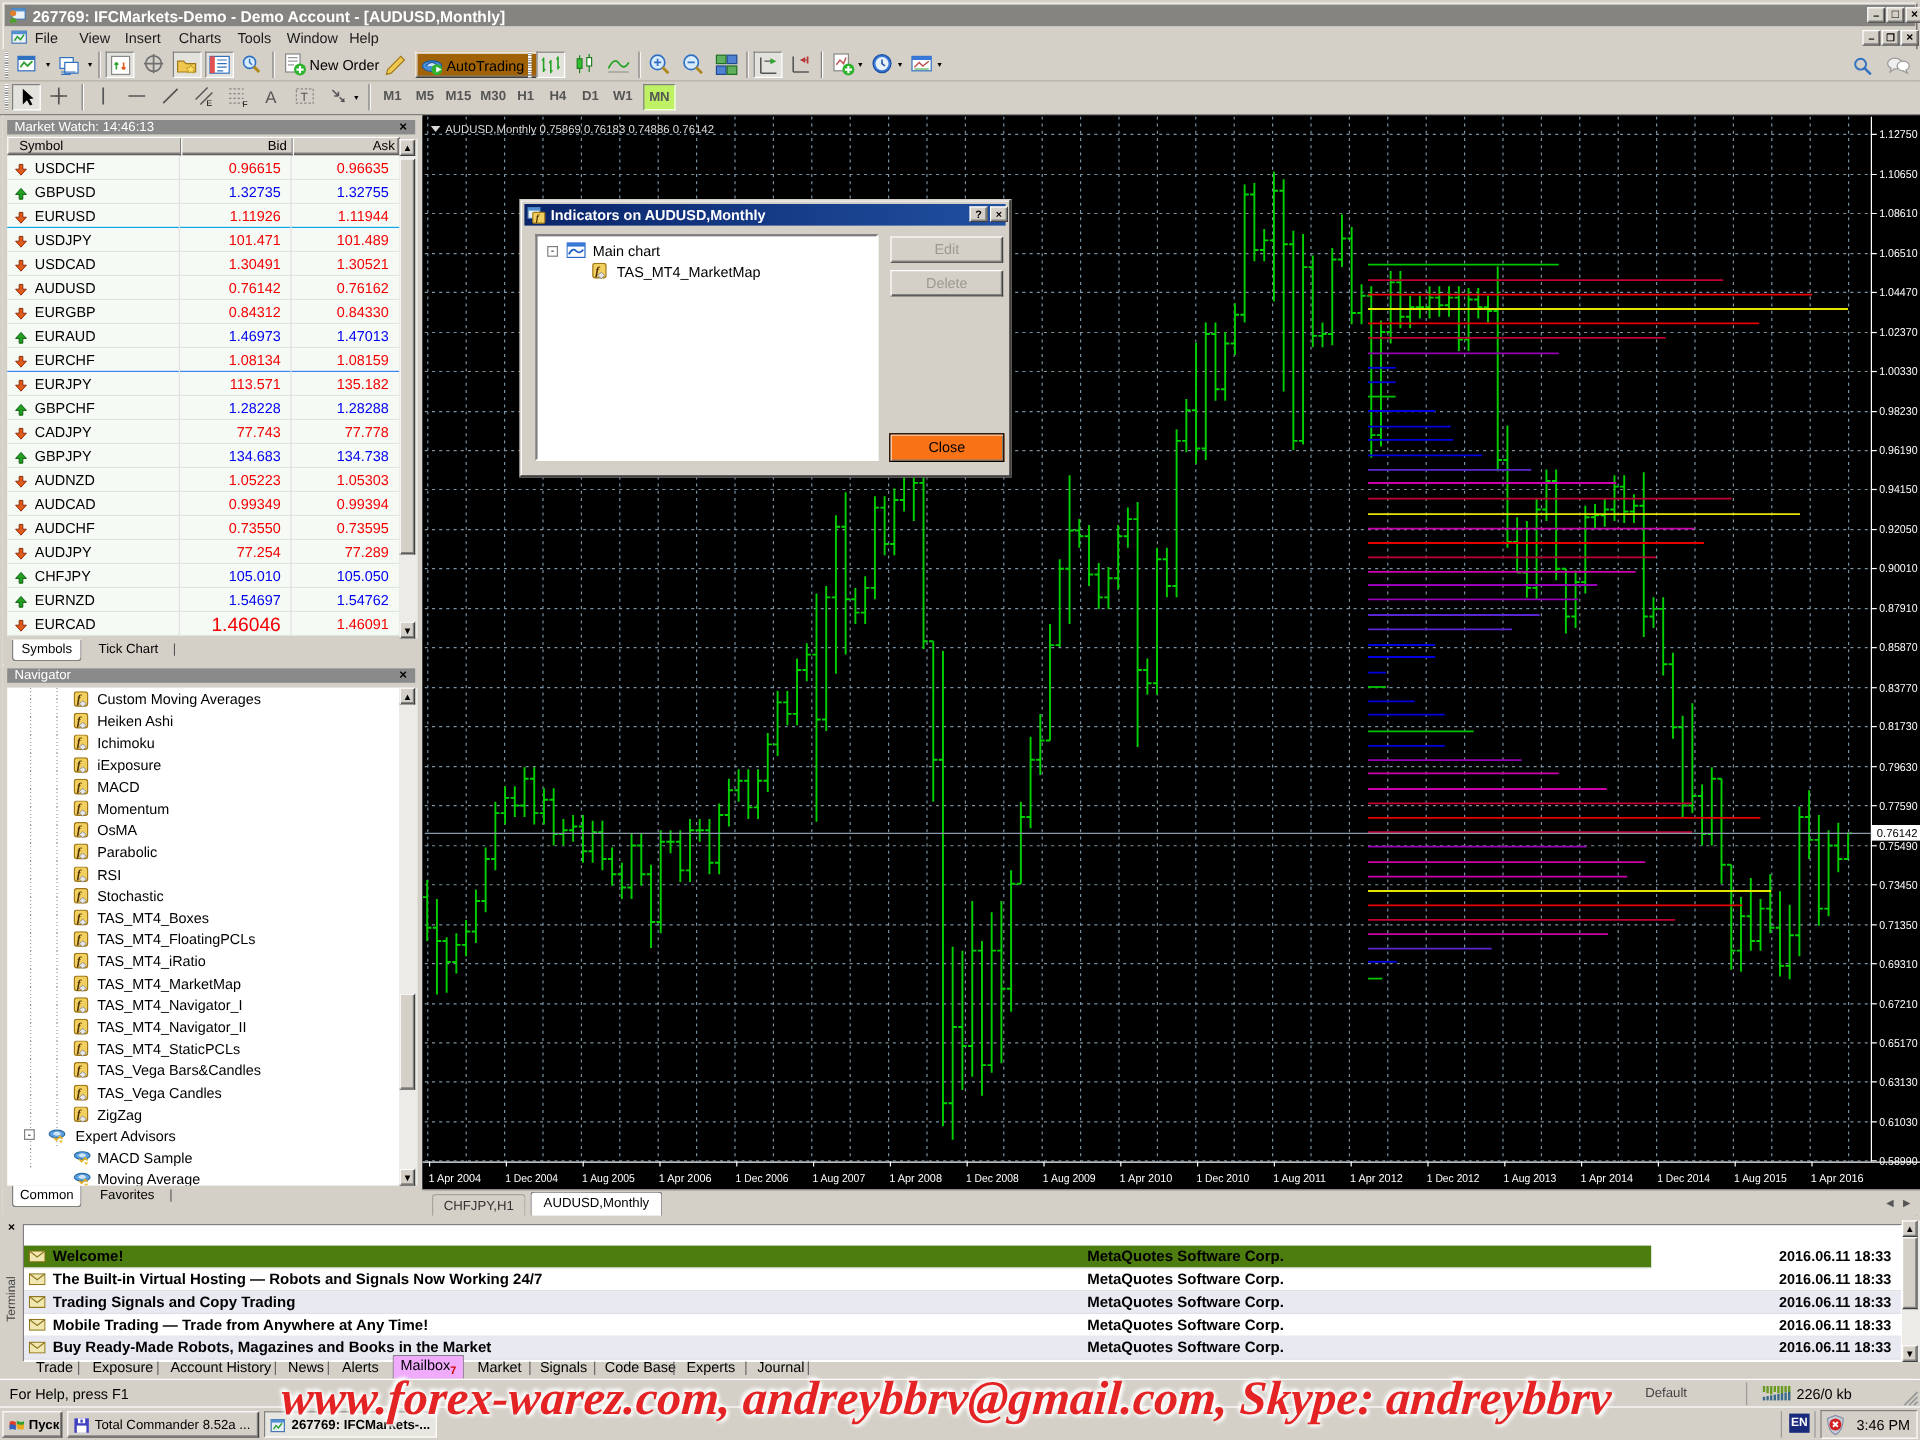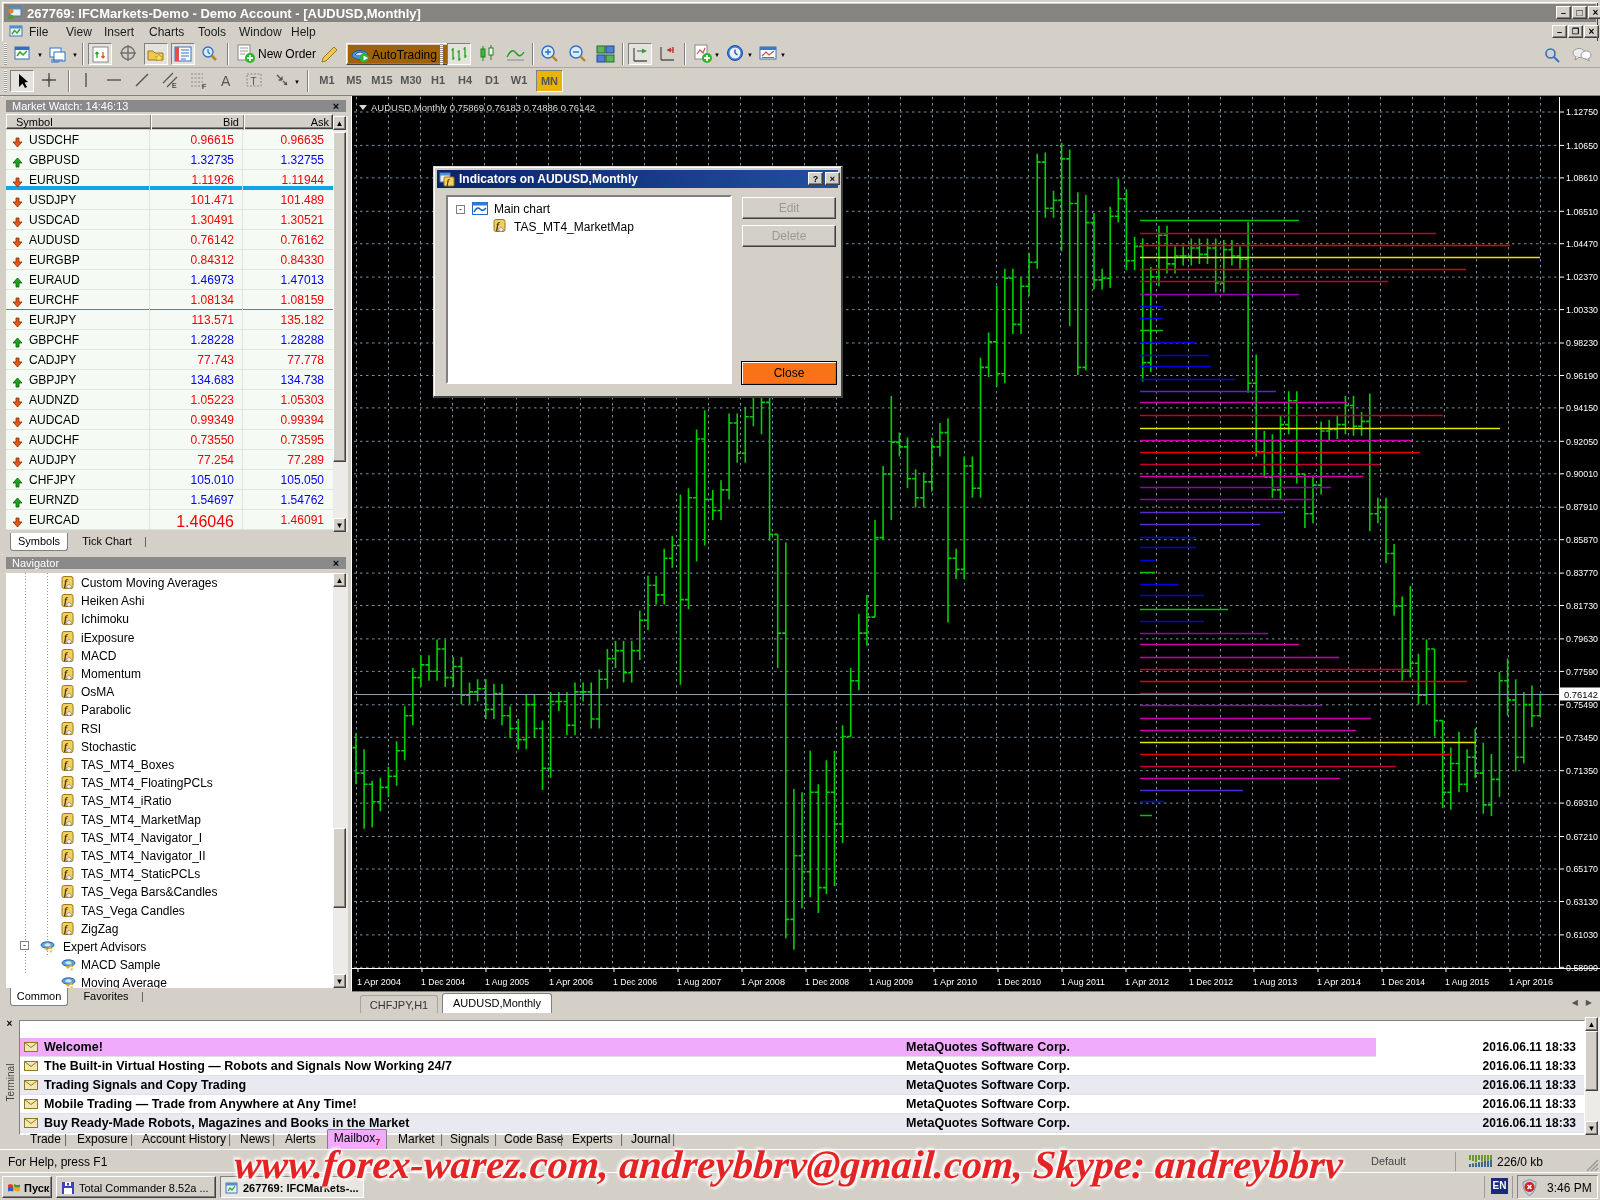--- a/index.html
+++ b/index.html
@@ -254,21 +254,21 @@
   </div>
 <div style="position:absolute;left:307px;top:70px;width:2px;height:22px;border-left:1px solid #808080;border-right:1px solid #fff"></div>
 <div style="position:absolute;left:316px;top:70px;width:22px;height:22px;font-size:11px;font-weight:bold;color:#555;text-align:center;line-height:21px">M1</div>
 <div style="position:absolute;left:343px;top:70px;width:22px;height:22px;font-size:11px;font-weight:bold;color:#555;text-align:center;line-height:21px">M5</div>
 <div style="position:absolute;left:369px;top:70px;width:26px;height:22px;font-size:11px;font-weight:bold;color:#555;text-align:center;line-height:21px">M15</div>
 <div style="position:absolute;left:398px;top:70px;width:26px;height:22px;font-size:11px;font-weight:bold;color:#555;text-align:center;line-height:21px">M30</div>
 <div style="position:absolute;left:427px;top:70px;width:22px;height:22px;font-size:11px;font-weight:bold;color:#555;text-align:center;line-height:21px">H1</div>
 <div style="position:absolute;left:454px;top:70px;width:22px;height:22px;font-size:11px;font-weight:bold;color:#555;text-align:center;line-height:21px">H4</div>
 <div style="position:absolute;left:481px;top:70px;width:22px;height:22px;font-size:11px;font-weight:bold;color:#555;text-align:center;line-height:21px">D1</div>
 <div style="position:absolute;left:508px;top:70px;width:22px;height:22px;font-size:11px;font-weight:bold;color:#555;text-align:center;line-height:21px">W1</div>
-<div style="position:absolute;left:536px;top:70px;width:27px;height:22px;border-top:1px solid #808080;border-left:1px solid #808080;border-right:1px solid #fff;border-bottom:1px solid #fff;background:#eab308;font-size:11px;font-weight:bold;color:#555;text-align:center;line-height:21px">MN</div>
+<div style="position:absolute;left:536px;top:70px;width:27px;height:22px;border-top:1px solid #808080;border-left:1px solid #808080;border-right:1px solid #fff;border-bottom:1px solid #fff;background:#bef264;font-size:11px;font-weight:bold;color:#555;text-align:center;line-height:21px">MN</div>
 <svg style="position:absolute;left:1544px;top:47px" width="16" height="16" viewBox="0 0 16 16">
     <circle cx="6.5" cy="6.5" r="4.5" fill="none" stroke="#3070c0" stroke-width="1.6"></circle>
     <path d="M10 10 L15 15" stroke="#3070c0" stroke-width="2"></path>
   </svg>
 <svg style="position:absolute;left:1572px;top:47px" width="20" height="16" viewBox="0 0 20 16">
     <ellipse cx="7" cy="6" rx="6" ry="4.5" fill="#eee" stroke="#999"></ellipse>
     <path d="M4 9.5 L3 13 L7 10.3" fill="#eee" stroke="#999"></path>
     <ellipse cx="14" cy="8" rx="5" ry="4" fill="#fff" stroke="#999"></ellipse>
     <path d="M16 11 L17.5 14 L13.5 11.8" fill="#fff" stroke="#999"></path>
   </svg>
@@ -294,21 +294,21 @@
         <span style="position:absolute;left:0px;top:3px;width:318px;text-align:right;font-size:12px;color:#f40000">0.96635</span>
       </div>
       <div style="position:absolute;left:0;top:20px;width:327px;height:20px;border-bottom:1px solid #dfe5df">
         <span style="position:absolute;left:6px;top:4px"><svg width="11" height="11" viewBox="0 0 11 11">
             <path d="M5.5 1 L10 6 L7 6 L7 10 L4 10 L4 6 L1 6 Z" fill="#1fa11f" stroke="#0a5a0a" stroke-width="0.8"></path>
           </svg></span>
         <span style="position:absolute;left:23px;top:3px;font-size:12px;color:#000">GBPUSD</span>
         <span style="position:absolute;left:0px;top:3px;width:228px;text-align:right;font-size:12px;color:#0000f0">1.32735</span>
         <span style="position:absolute;left:0px;top:3px;width:318px;text-align:right;font-size:12px;color:#0000f0">1.32755</span>
       </div>
-      <div style="position:absolute;left:0;top:40px;width:327px;height:20px;border-bottom:4px solid #0ea5e9">
+      <div style="position:absolute;left:0;top:40px;width:327px;height:20px;border-bottom:1px solid #0ea5e9">
         <span style="position:absolute;left:6px;top:4px"><svg width="11" height="11" viewBox="0 0 11 11">
             <path d="M5.5 10 L1 5 L4 5 L4 1 L7 1 L7 5 L10 5 Z" fill="#e05a1e" stroke="#8a2800" stroke-width="0.8"></path>
           </svg></span>
         <span style="position:absolute;left:23px;top:3px;font-size:12px;color:#000">EURUSD</span>
         <span style="position:absolute;left:0px;top:3px;width:228px;text-align:right;font-size:12px;color:#f40000">1.11926</span>
         <span style="position:absolute;left:0px;top:3px;width:318px;text-align:right;font-size:12px;color:#f40000">1.11944</span>
       </div>
       <div style="position:absolute;left:0;top:60px;width:327px;height:20px;border-bottom:1px solid #dfe5df">
         <span style="position:absolute;left:6px;top:4px"><svg width="11" height="11" viewBox="0 0 11 11">
             <path d="M5.5 10 L1 5 L4 5 L4 1 L7 1 L7 5 L10 5 Z" fill="#e05a1e" stroke="#8a2800" stroke-width="0.8"></path>
@@ -811,21 +811,21 @@
     <div style="position:absolute;left:308px;top:30px;width:94px;height:22px;background:#d4d0c8;border-top:1px solid #fff;border-left:1px solid #fff;border-right:1px solid #404040;border-bottom:1px solid #404040;box-shadow:inset -1px -1px 0 #808080,inset 1px 1px 0 #d4d0c8;color:#9a9a92;font-size:12px;text-align:center;line-height:20px">Edit</div>
     <div style="position:absolute;left:308px;top:58px;width:94px;height:22px;background:#d4d0c8;border-top:1px solid #fff;border-left:1px solid #fff;border-right:1px solid #404040;border-bottom:1px solid #404040;box-shadow:inset -1px -1px 0 #808080,inset 1px 1px 0 #d4d0c8;color:#9a9a92;font-size:12px;text-align:center;line-height:20px">Delete</div>
     <div style="position:absolute;left:307px;top:194px;width:96px;height:24px;background:#f97316;border:1px solid #000;box-shadow:inset 1px 1px 0 #fff,inset -1px -1px 0 #808080;color:#000;font-size:12px;text-align:center;line-height:22px">Close</div>
   </div>
 <div style="position:absolute;left:0;top:1013px;width:1600px;height:136px;background:#d4d0c8">
     <div style="position:absolute;left:2px;top:4px;width:16px;height:118px;background:#d4d0c8">
       <div style="position:absolute;left:2px;top:2px;width:11px;height:11px;font-size:10px;font-weight:bold;text-align:center;line-height:10px;color:#000">×</div>
       <div style="position:absolute;left:-37px;top:60px;width:90px;transform:rotate(-90deg);font-size:10px;color:#444;text-align:center">Terminal</div>
     </div>
     <div style="position:absolute;left:19px;top:7px;width:1566px;height:115px;background:#fff;border-top:1px solid #808080;border-left:1px solid #808080;border-right:1px solid #fff;border-bottom:1px solid #fff;">
-      <div style="position:absolute;left:0;top:17px;width:1356px;height:19px;background:#f0abfc;border-bottom:1px solid #e0e0e6">
+      <div style="position:absolute;left:0;top:17px;width:1356px;height:19px;background:#4d7c0f;border-bottom:1px solid #e0e0e6">
         <svg style="position:absolute;left:4px;top:4px" width="14" height="10" viewBox="0 0 14 10">
           <rect x="0.5" y="0.5" width="13" height="9" fill="#f0e8b0" stroke="#907820"></rect>
           <path d="M0.5 0.5 L7 5.5 L13.5 0.5" fill="none" stroke="#907820"></path>
         </svg>
         <span style="position:absolute;left:24px;top:2px;font-size:12.5px;font-weight:bold;color:#000">Welcome!</span>
         <span style="position:absolute;left:886px;top:2px;font-size:12.5px;font-weight:bold;color:#000">MetaQuotes Software Corp.</span>
         <span style="position:absolute;left:1436px;top:2px;width:120px;text-align:right;font-size:12px;font-weight:bold;color:#000">2016.06.11 18:33</span>
       </div>
       <div style="position:absolute;left:0;top:36px;width:1564px;height:19px;background:#fff;border-bottom:1px solid #e0e0e6">
         <svg style="position:absolute;left:4px;top:4px" width="14" height="10" viewBox="0 0 14 10">

